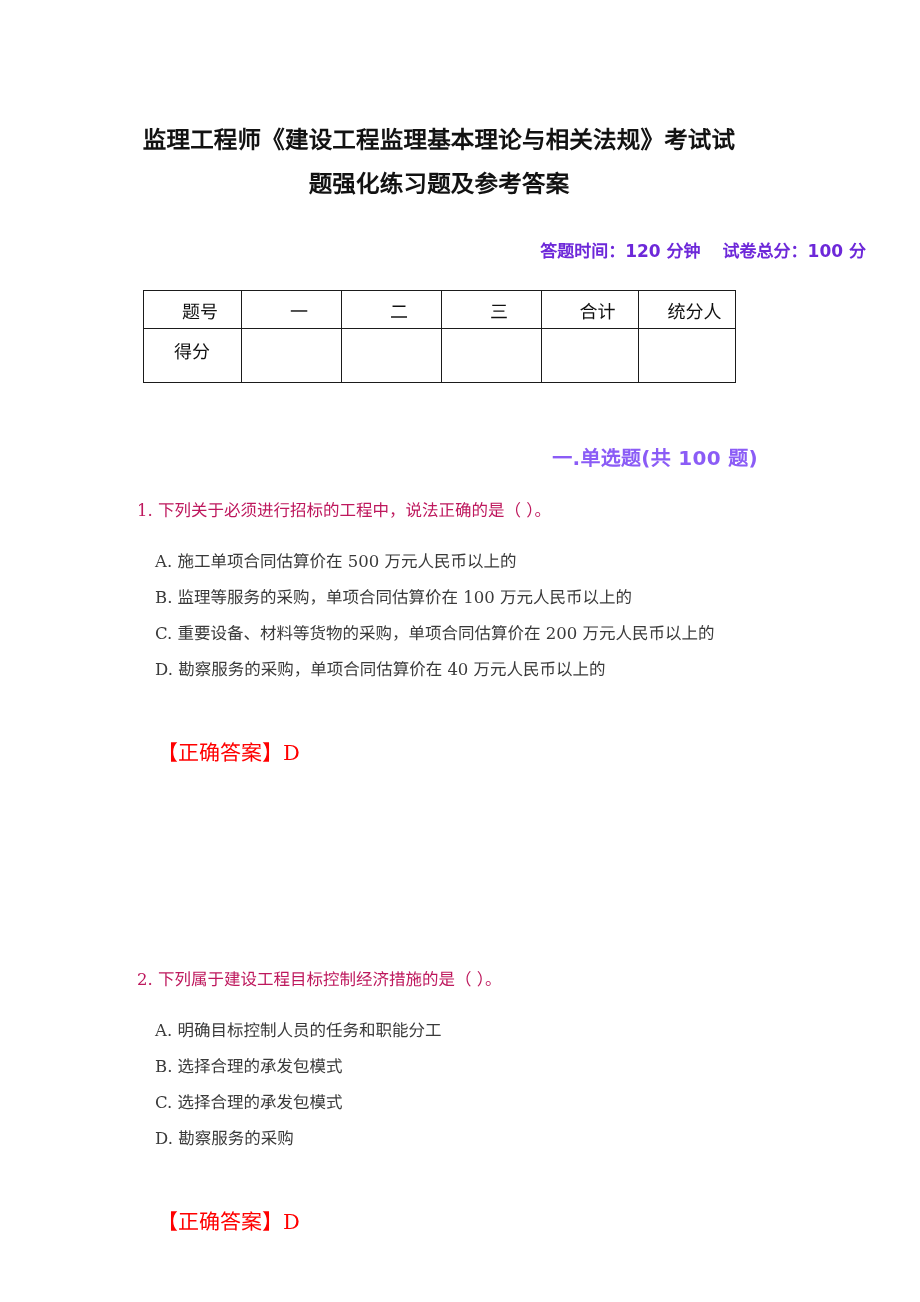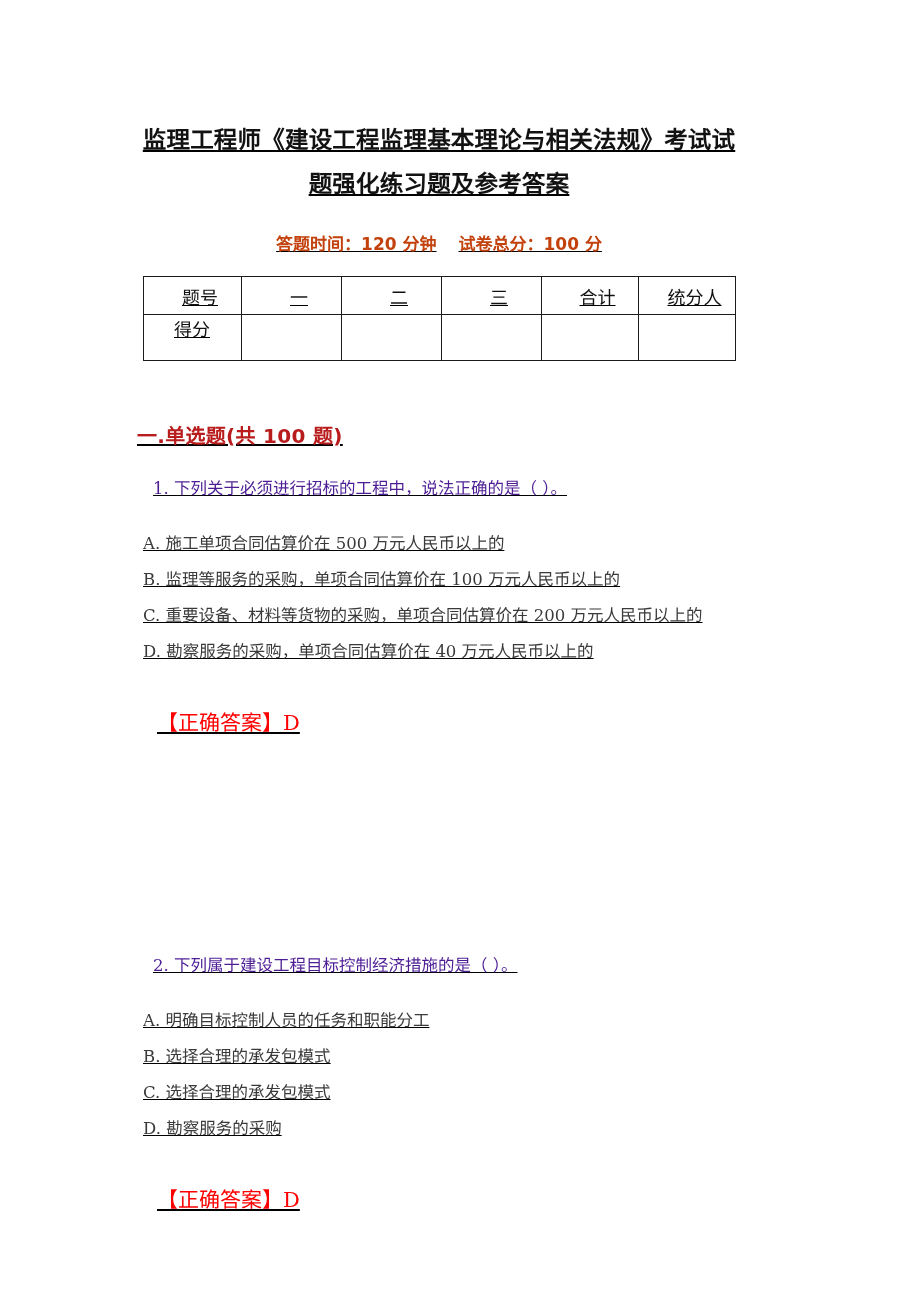--- a/index.html
+++ b/index.html
@@ -9,46 +9,45 @@
   }
 
   .page {
     position: relative;
     width: 878px;
     height: 1302px;
     background: #ffffff;
     font-family: "DejaVu Serif", "Liberation Serif", serif;
     overflow: hidden;
     box-sizing: border-box;
-    text-decoration: underline;
   }
 
   
   .doc-title {
     margin: 0;
     padding: 0 138px;
     padding-top: 118px;
     font-family: "DejaVu Sans", "Liberation Sans", sans-serif;
     font-size: 23.5px;
     font-weight: bold;
     color: #121212;
     line-height: 44px;
     text-align: center;
     letter-spacing: 0.2px;
   }
 
   
   .exam-info {
-    margin: 5px;
+    margin: 12px;
     padding-top: 20px;
-    text-align: center;
+    text-align: right;
     font-family: "DejaVu Sans", "Liberation Sans", sans-serif;
     font-size: 17px;
     font-weight: bold;
-    color: #c2410c;
+    color: #6d28d9;
     line-height: 26px;
   }
   .exam-info .gap {
     display: inline-block;
     width: 22px;
   }
 
   
   .score-table-wrap {
     padding-top: 14px;
@@ -69,58 +68,59 @@
     padding: 0;
   }
   table.score-table tr.row-head td {
     height: 37px;
     vertical-align: middle;
     padding-left: 16px;
   }
   table.score-table tr.row-score td {
     height: 45px;
     vertical-align: top;
-    padding-top: 0;
+    padding-top: 8px;
   }
   table.score-table col.c-label { width: 98px; }
   table.score-table col.c-num   { width: 100px; }
   table.score-table col.c-total { width: 97px; }
   table.score-table col.c-rater { width: 97px; }
 
   
   .content {
     padding-left: 137px;
     padding-right: 120px;
     padding-top: 60px;
   }
 
   .section-heading {
     font-family: "DejaVu Sans", "Liberation Sans", sans-serif;
     font-size: 20px;
     font-weight: bold;
-    color: #b91c1c;
+    color: #8b5cf6;
     line-height: 30px;
     margin: 0 0 20px 0;
     letter-spacing: 0.3px;
+    text-align: right;
   }
 
   .question {
     margin: 0;
   }
 
   .q-stem {
     font-size: 16.5px;
-    color: #4c1d95;
+    color: #be185d;
     line-height: 35px;
-    margin: 16px;
+    margin: 0;
     white-space: nowrap;
   }
 
   .q-options {
-    margin: 0;
+    margin: 12px;
     padding: 0;
     list-style: none;
   }
   .q-options li {
     font-size: 16.5px;
     color: #3a3a3a;
     line-height: 36px;
     margin: 0;
     padding-left: 6px;
     white-space: nowrap;

